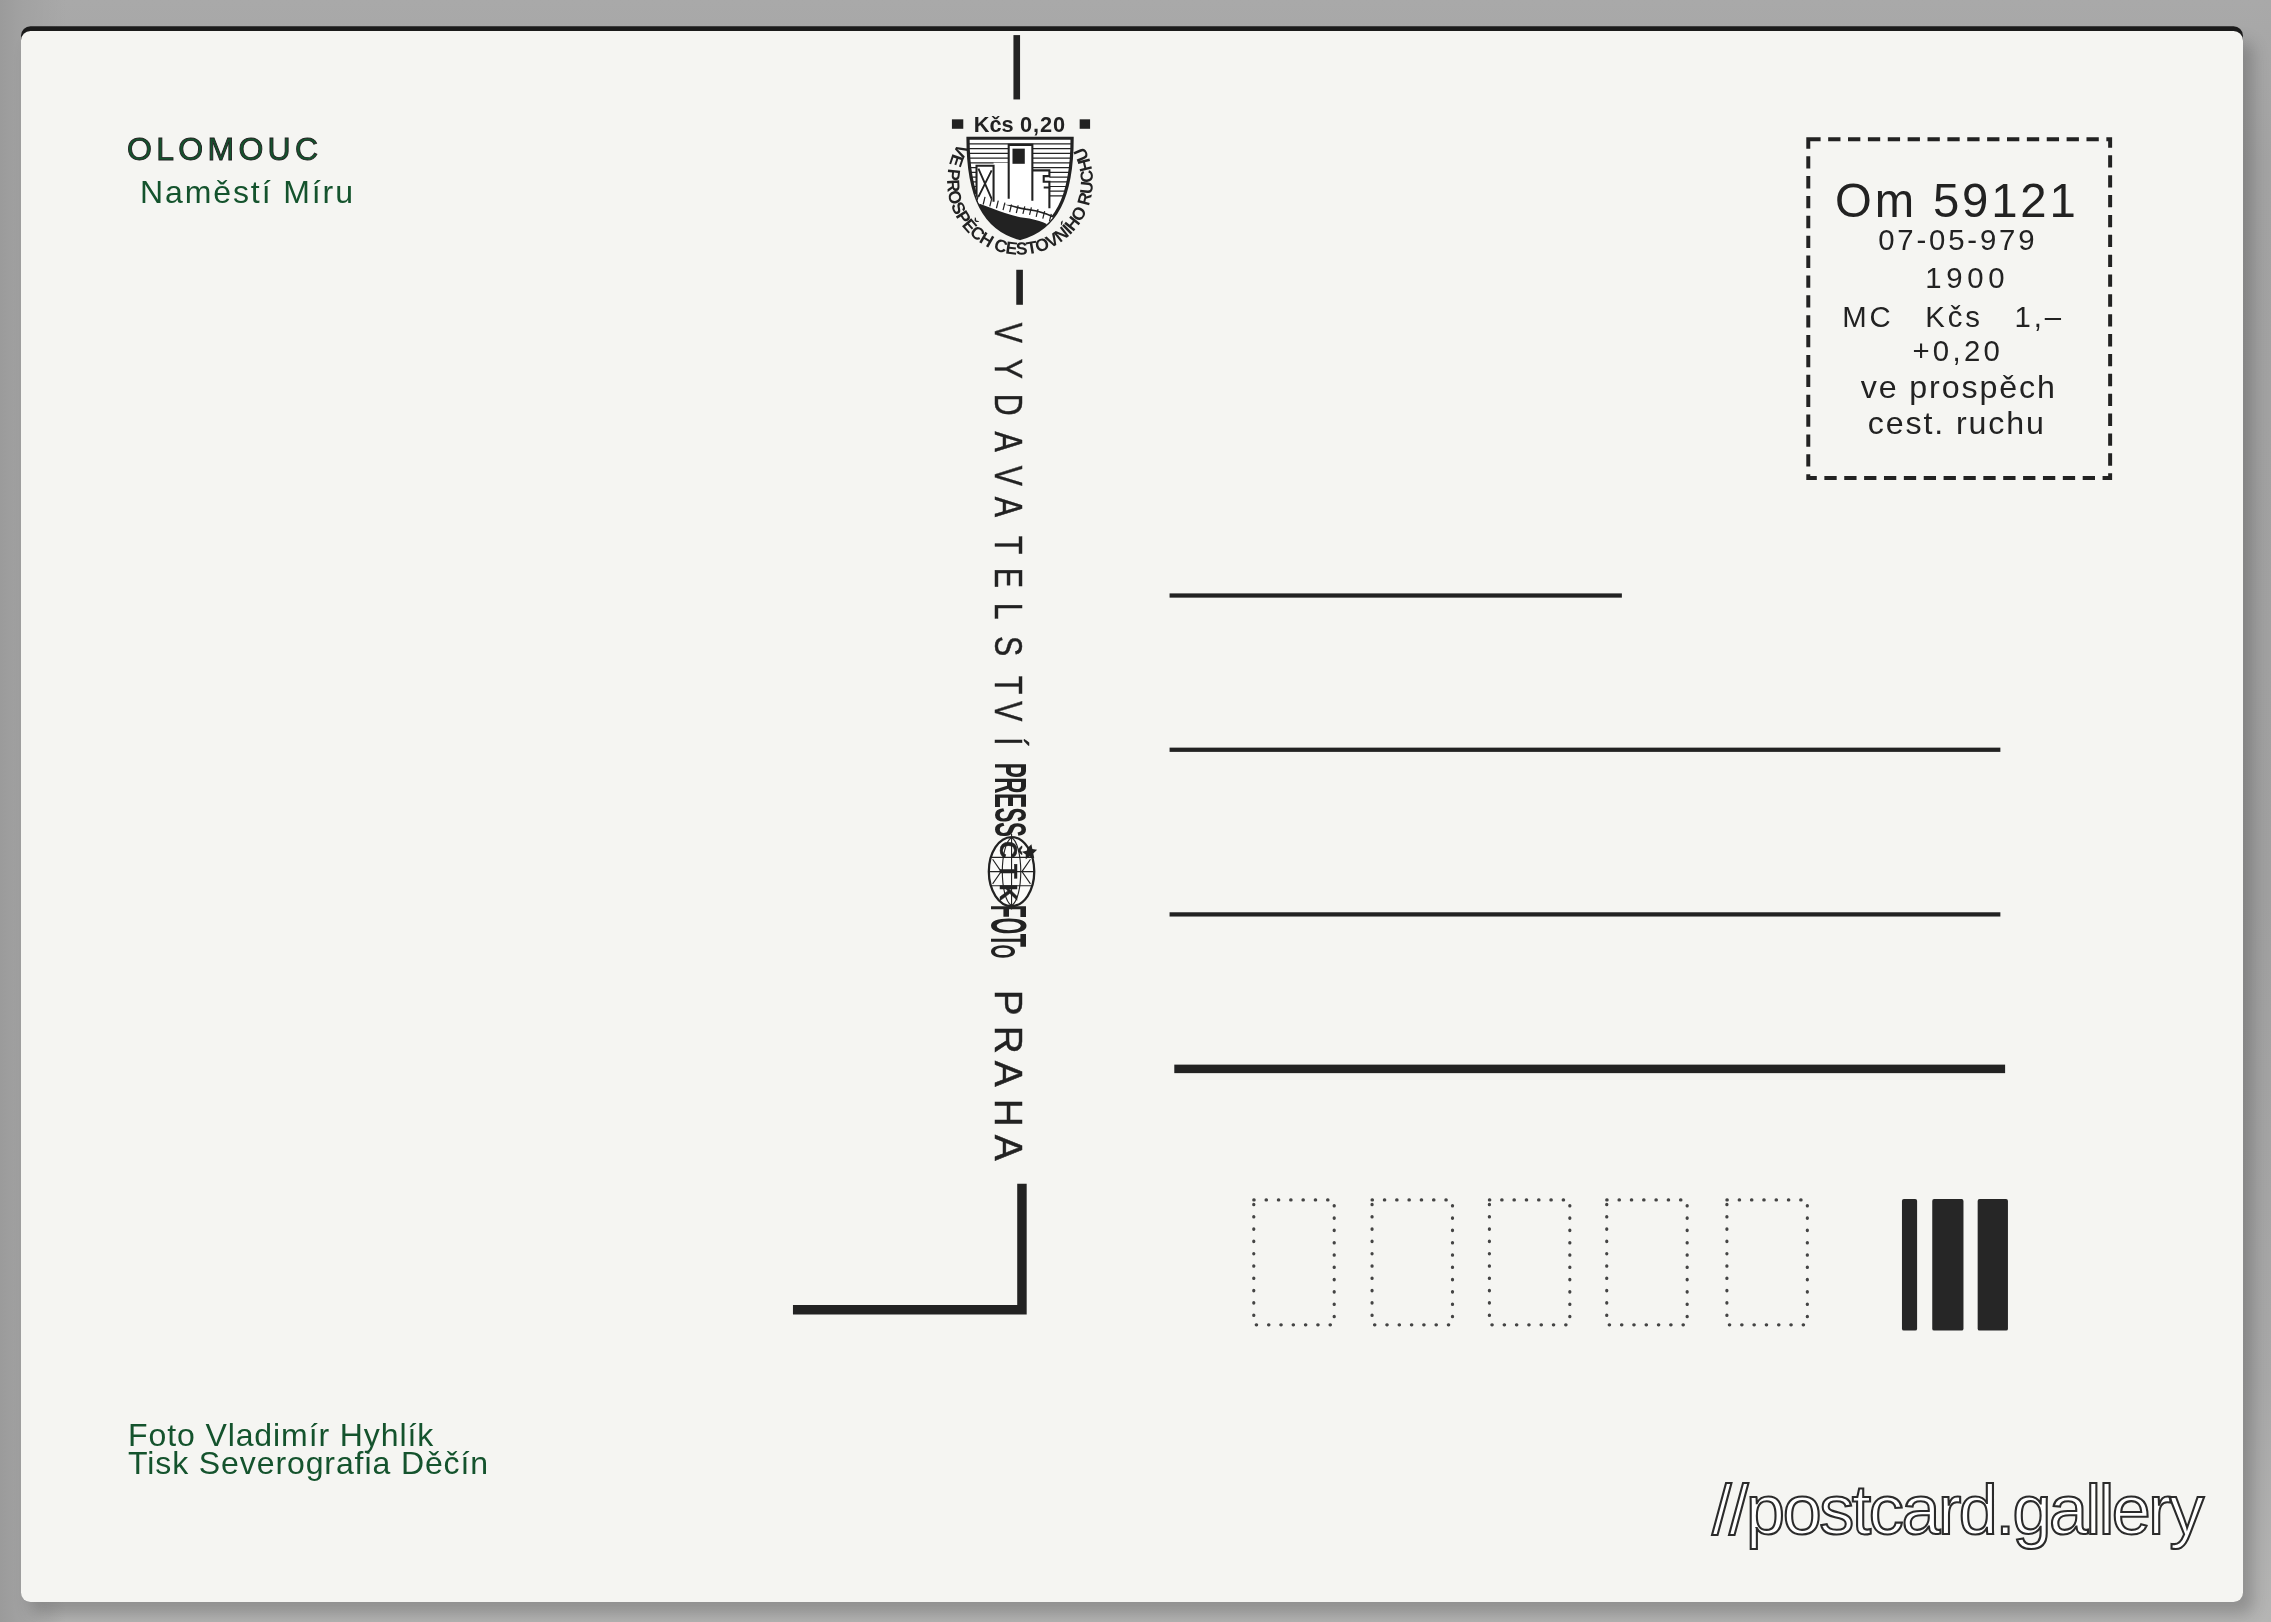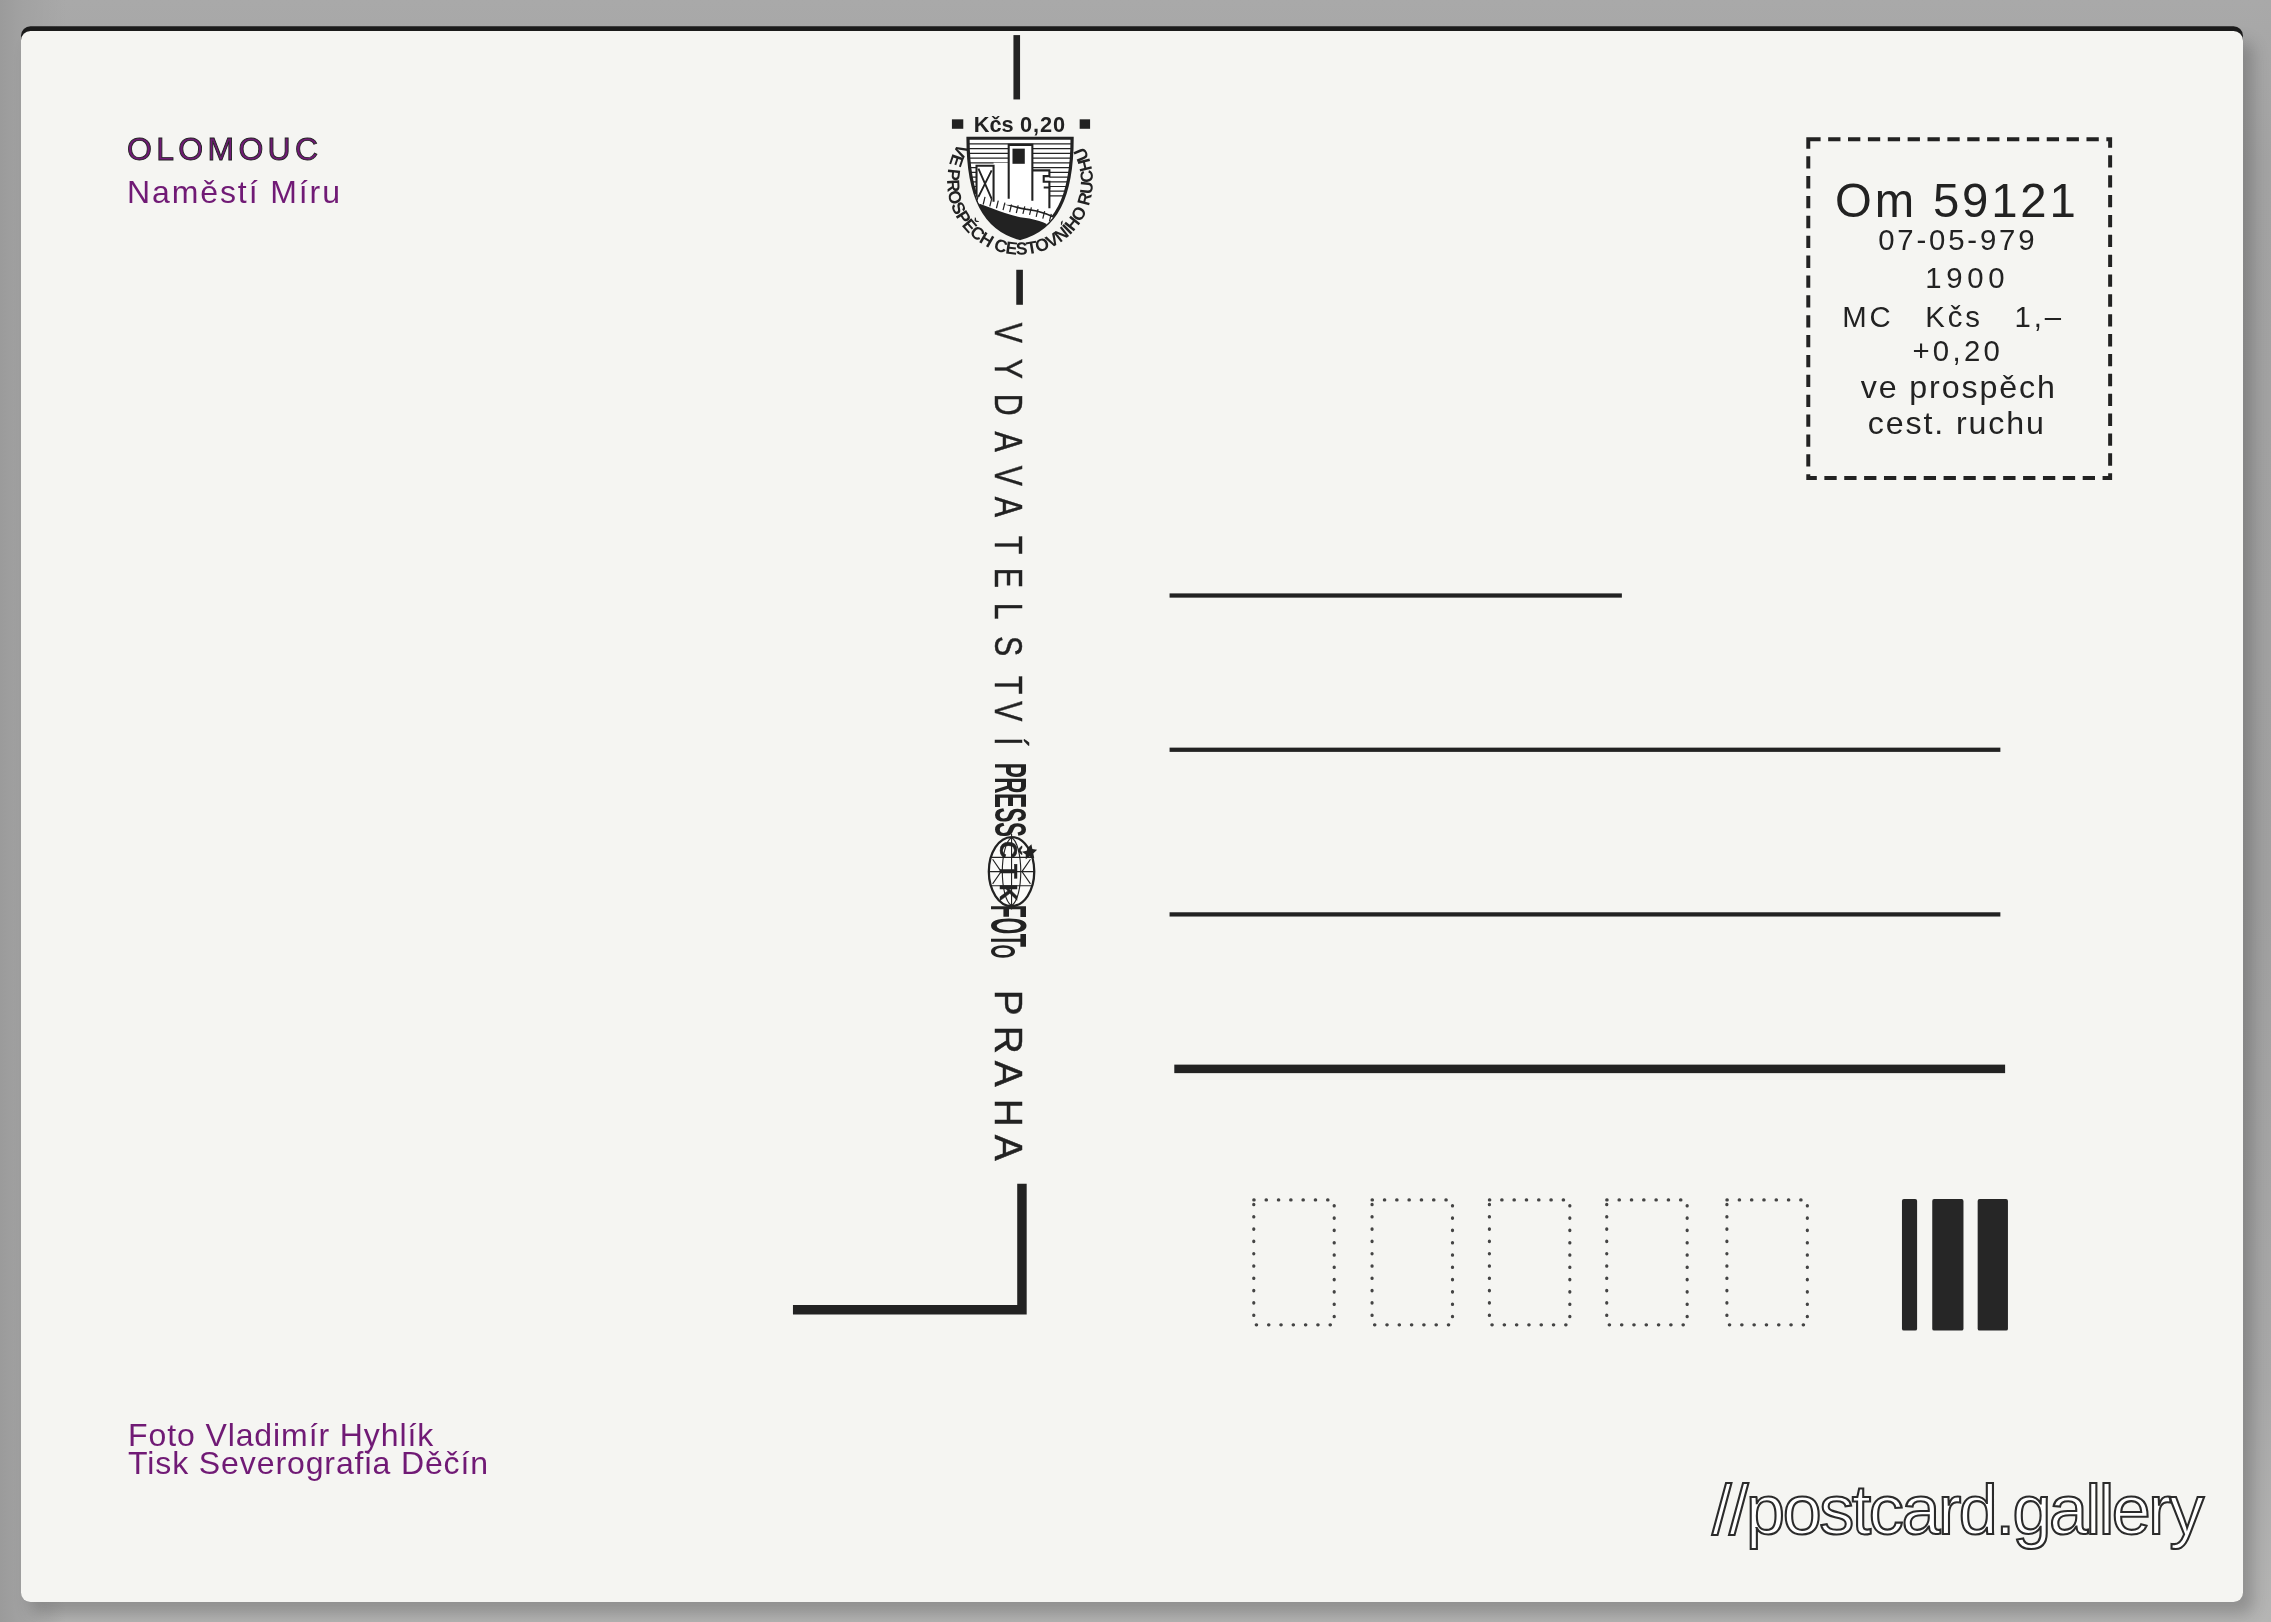--- a/index.html
+++ b/index.html
@@ -5,32 +5,32 @@
   html,body{margin:0;padding:0;}
   body{width:2271px;height:1623px;overflow:hidden;position:relative;
        background:#a4a4a4;
        font-family:"Liberation Sans", sans-serif;}
   #bg{position:absolute;left:0;top:0;width:2271px;height:1623px;
       background:linear-gradient(90deg,#9b9b9b 0px,#a2a2a2 23px,rgba(162,162,162,0) 66px),
                  linear-gradient(180deg,#a9a9a9 0%,#a3a3a3 10%,#a0a0a0 55%,#a8a8a8 85%,#b5b5b4 100%);}
   #card{position:absolute;left:21px;top:31px;width:2222px;height:1571px;
         background:#f5f5f2;border-radius:9.5px;
         box-shadow:0 -4.7px 0 0 #1b1b1b, 9.5px 11.4px 15px rgba(40,40,40,0.25);}
-  .t{position:absolute;color:#701a75;white-space:nowrap;}
+  .t{position:absolute;color:#14532d;white-space:nowrap;}
 </style>
 </head>
 <body>
 
 <div id="bg"></div>
 
 <div id="card"></div>
 
 <div class="t" style="left:127px;top:131px;font-size:32px;font-weight:400;-webkit-text-stroke:0.9px #222;letter-spacing:4.3px;">OLOMOUC</div>
 
-<div class="t" style="left:127px;top:174px;font-size:32px;letter-spacing:1.9px;">Naměstí Míru</div>
+<div class="t" style="left:140px;top:174px;font-size:32px;letter-spacing:1.9px;">Naměstí Míru</div>
 
 <div class="t" style="left:128px;top:1409px;font-size:32px;letter-spacing:0.9px;margin-top:8px;">Foto Vladimír Hyhlík</div>
 
 <div class="t" style="left:128px;top:1445px;font-size:32px;letter-spacing:0.9px;">Tisk Severografia Děčín</div>
 
 <svg width="2271" height="1623" viewBox="0 0 2400 1715" style="position:absolute;left:0;top:0;" font-family="Liberation Sans, sans-serif" fill="#222">
 
   <rect x="1071" y="37" width="7" height="68"></rect>
 
   <g font-size="23" font-weight="bold">

